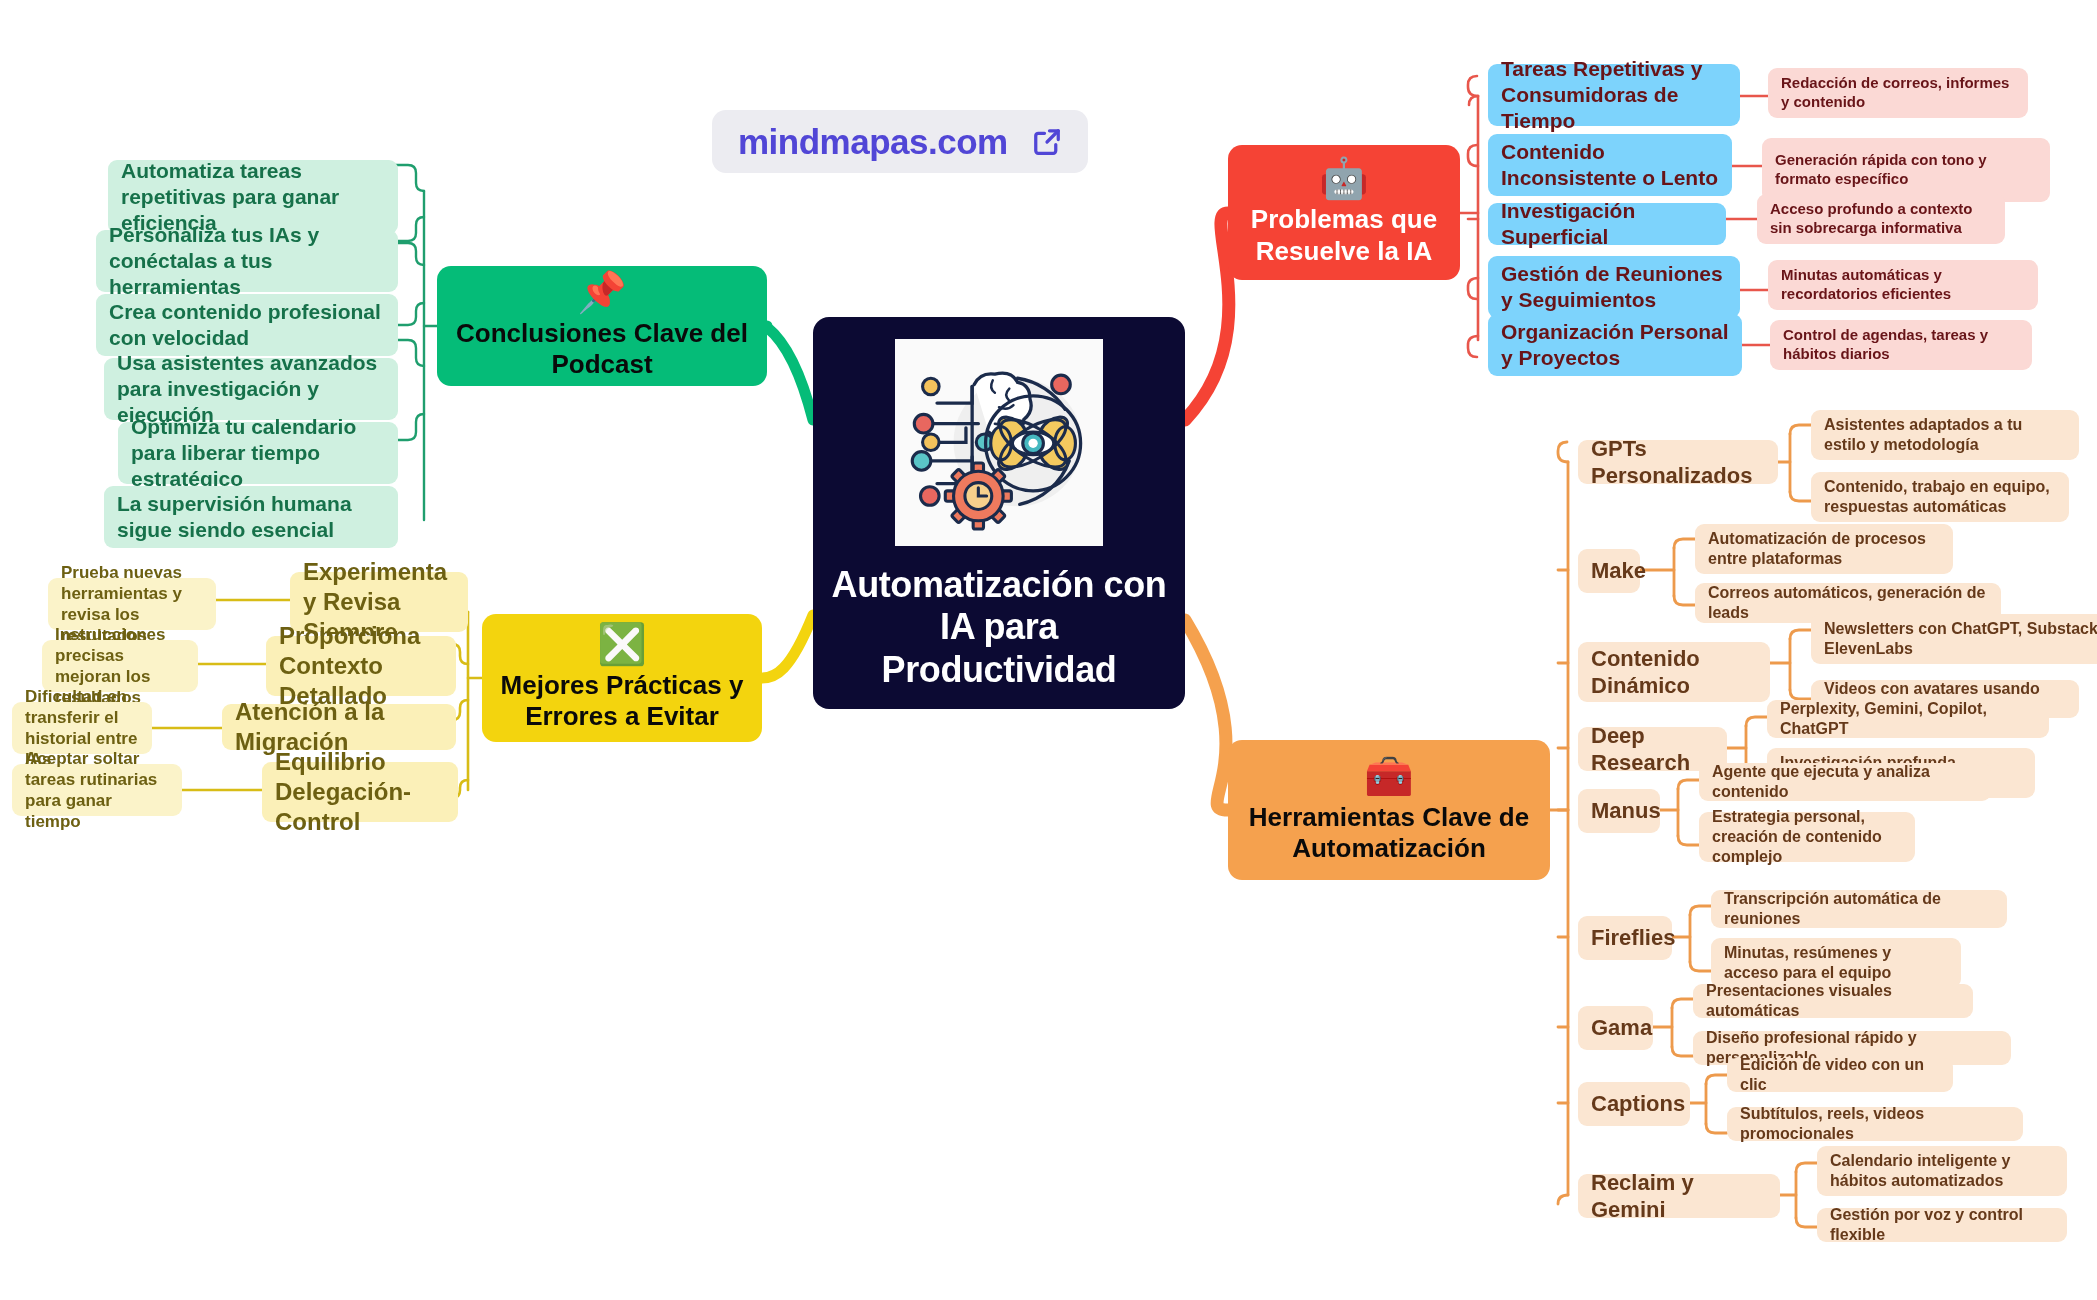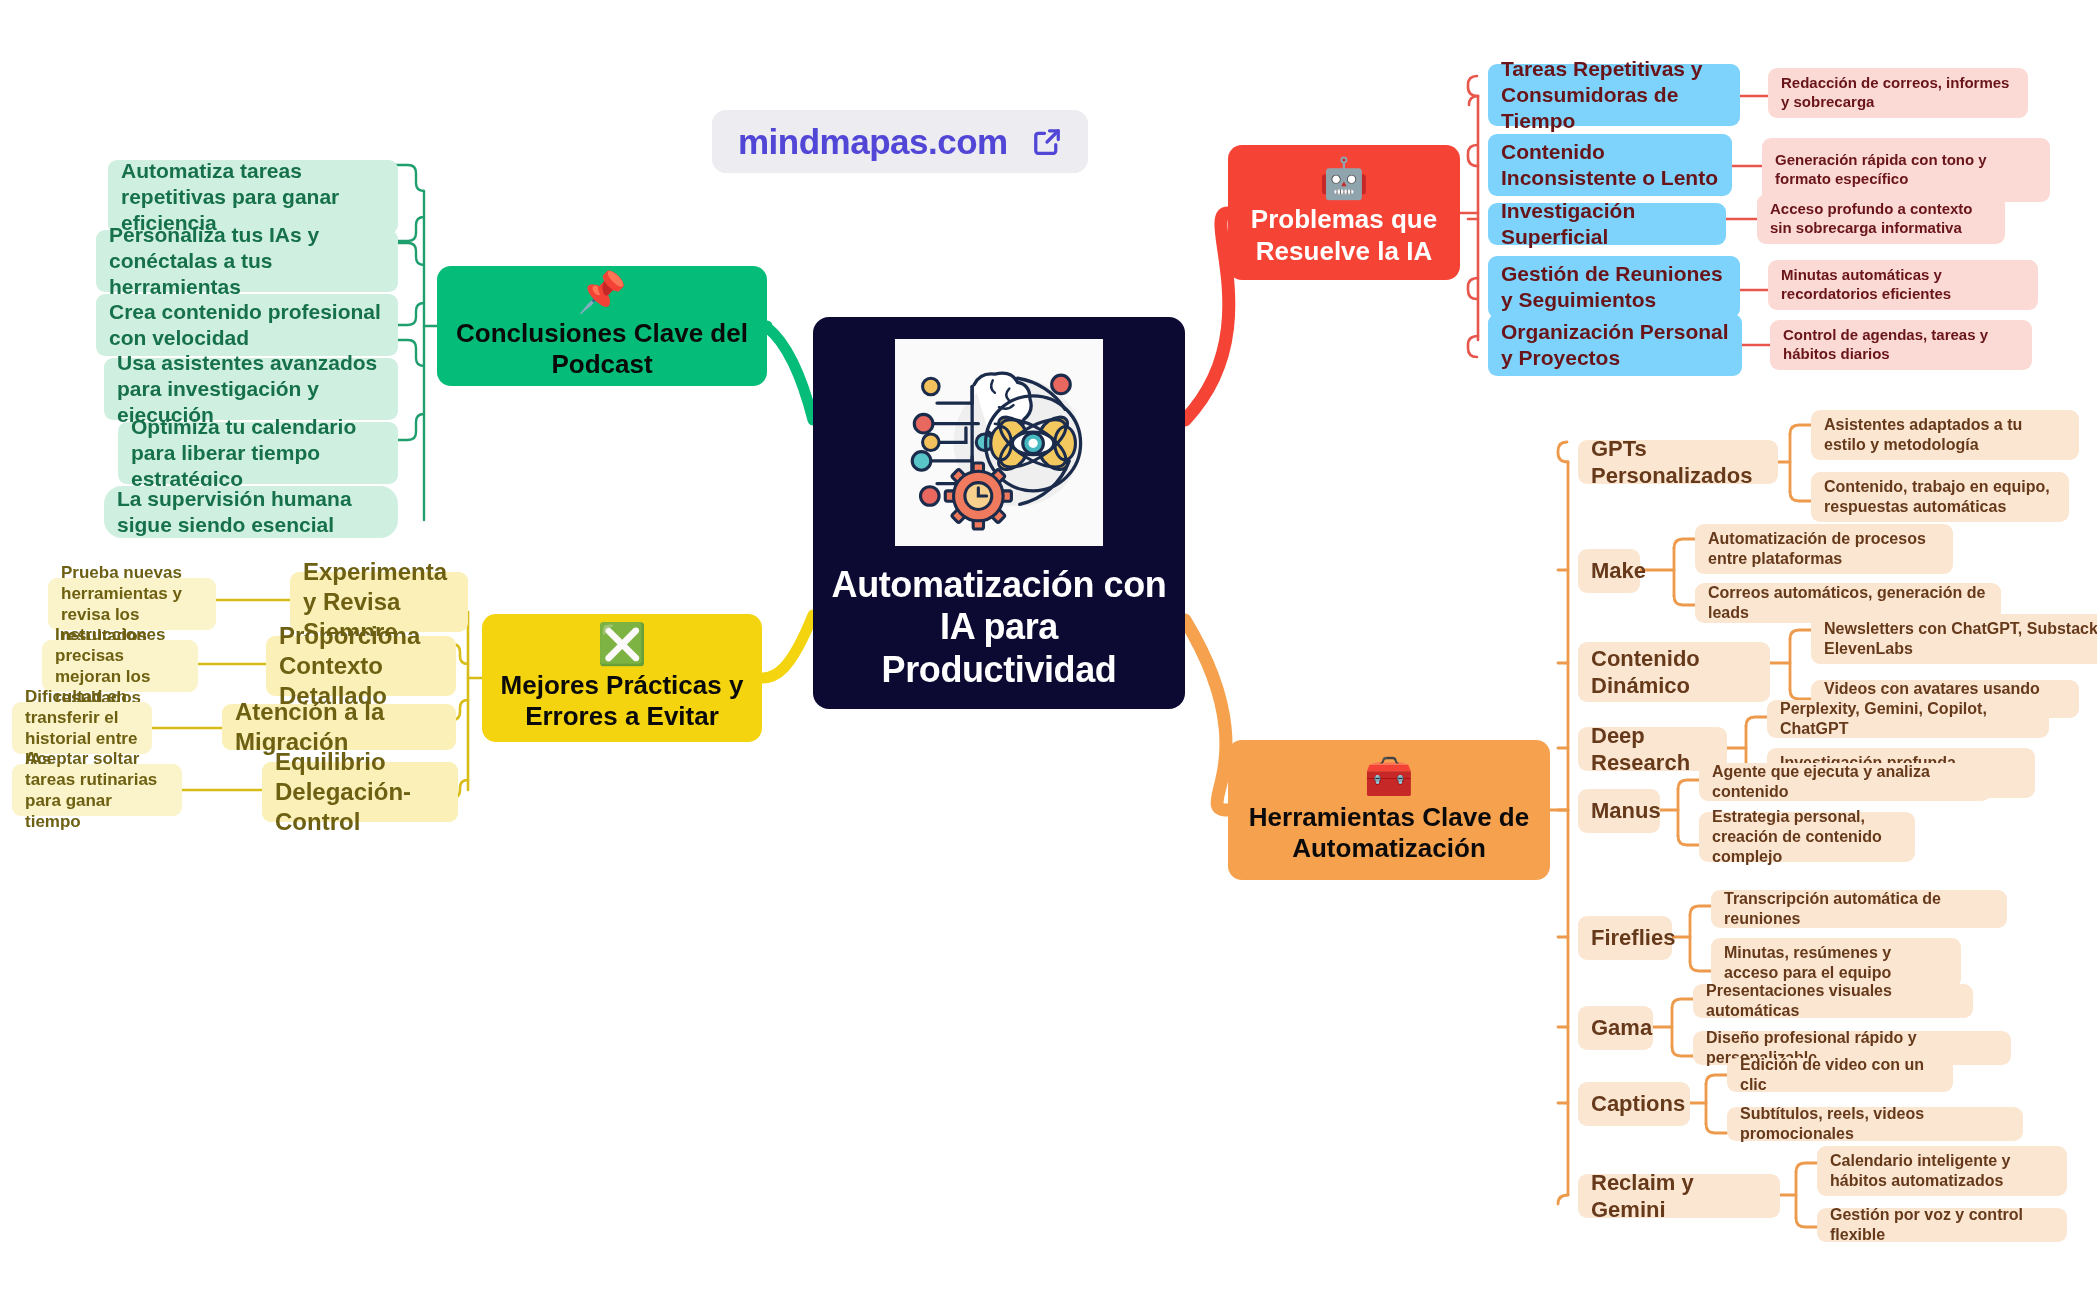--- a/index.html
+++ b/index.html
@@ -295,21 +295,21 @@
     </div>
   <div class="pill p-green" style="left:96px;top:294px;width:302px;height:62px;">
     <span>Crea contenido profesional con velocidad</span>
     </div>
   <div class="pill p-green" style="left:104px;top:358px;width:294px;height:62px;">
     <span>Usa asistentes avanzados para investigación y ejecución</span>
     </div>
   <div class="pill p-green" style="left:118px;top:422px;width:280px;height:62px;">
     <span>Optimiza tu calendario para liberar tiempo estratégico</span>
     </div>
-  <div class="pill p-green" style="left:104px;top:486px;width:294px;height:52px;border-radius:18px;">
+  <div class="pill p-green" style="left:104px;top:486px;width:294px;height:62px;">
     <span>La supervisión humana sigue siendo esencial</span>
     </div>
 
   <div class="pill p-yellow-main" style="left:290px;top:572px;width:178px;height:60px;">
     <span>Experimenta y Revisa Siempre</span>
     </div>
   <div class="pill p-yellow-leaf" style="left:48px;top:578px;width:168px;height:52px;">
     <span>Prueba nuevas herramientas y revisa los resultados</span>
     </div>
 
@@ -331,21 +331,21 @@
     <span>Equilibrio Delegación-Control</span>
     </div>
   <div class="pill p-yellow-leaf" style="left:12px;top:764px;width:170px;height:52px;">
     <span>Aceptar soltar tareas rutinarias para ganar tiempo</span>
     </div>
 
   <div class="pill p-red-main" style="left:1488px;top:64px;width:252px;height:62px;">
     <span>Tareas Repetitivas y Consumidoras de Tiempo</span>
     </div>
   <div class="pill p-red-leaf" style="left:1768px;top:68px;width:260px;height:50px;">
-    <span>Redacción de correos, informes y sobrecarga</span>
+    <span>Redacción de correos, informes y contenido</span>
     </div>
 
   <div class="pill p-red-main" style="left:1488px;top:134px;width:244px;height:62px;">
     <span>Contenido Inconsistente o Lento</span>
     </div>
   <div class="pill p-red-leaf" style="left:1762px;top:138px;width:288px;height:64px;">
     <span>Generación rápida con tono y formato específico</span>
     </div>
 
   <div class="pill p-red-main" style="left:1488px;top:203px;width:238px;height:42px;">

